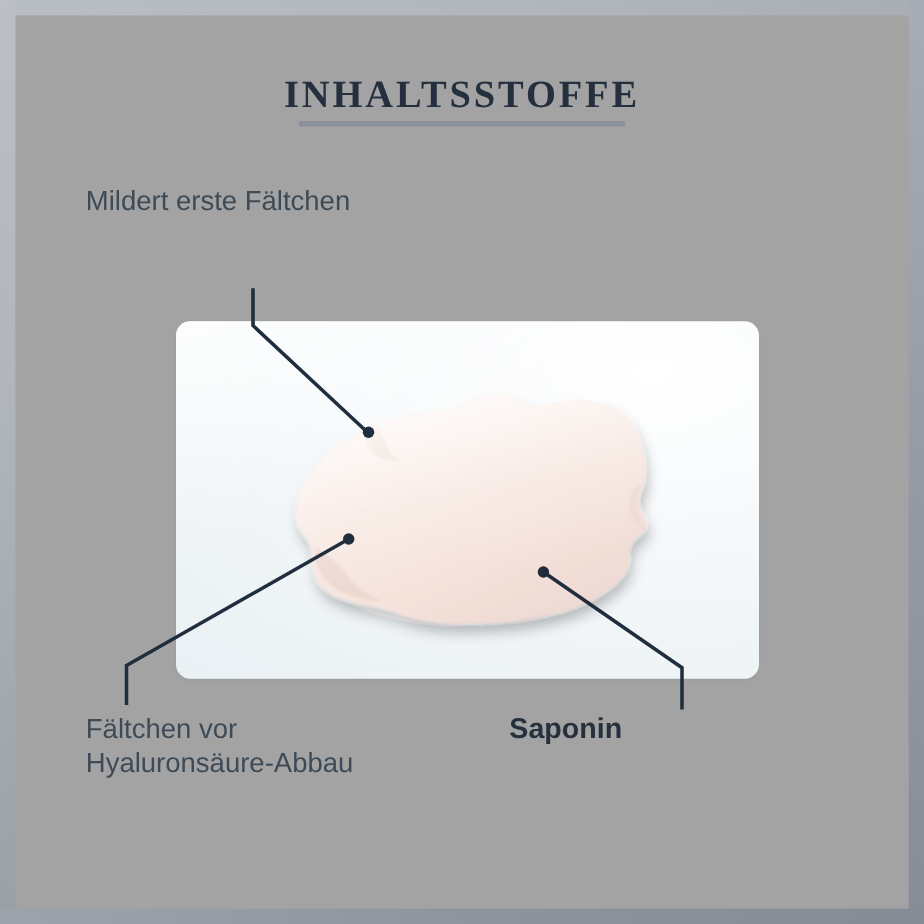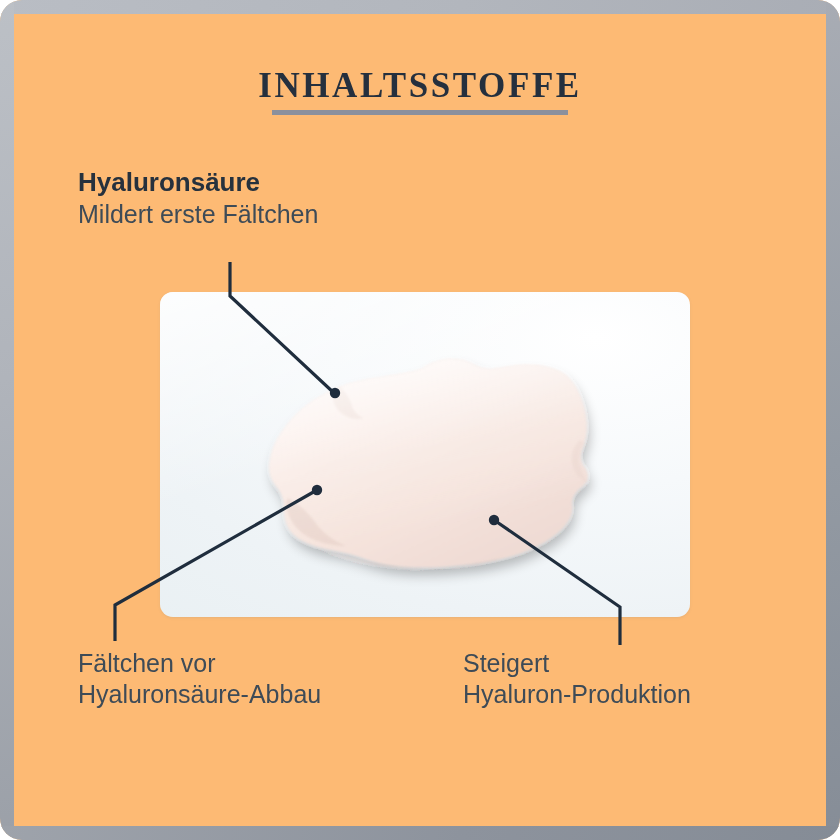--- a/index.html
+++ b/index.html
@@ -9,24 +9,23 @@
     height: 840px;
     background: #ffffff;
     font-family: "Liberation Sans", sans-serif;
     overflow: hidden;
   }
 
   #stage {
     position: relative;
     width: 840px;
     height: 840px;
-    background: #fdba74;
+    background: #a3a3a3;
     box-sizing: border-box;
     overflow: hidden;
-    border-radius: 22px;
   }
 
   
   .frame-edge {
     position: absolute;
     pointer-events: none;
   }
   .frame-top {
     left: 0; top: 0; width: 840px; height: 14px;
     background: linear-gradient(100deg, #b9bdc4 0%, #b2b6bd 55%, #a9adb5 100%);
@@ -280,27 +279,25 @@
     <circle cx="335" cy="393" r="5.2" fill="#1f2d3d"></circle>
 
     <polyline points="317,490 115,605 115,641" fill="none" stroke="#1f2d3d" stroke-width="3.2"></polyline>
     <circle cx="317" cy="490" r="5.2" fill="#1f2d3d"></circle>
 
     <polyline points="494,520 620,607 620,645" fill="none" stroke="#1f2d3d" stroke-width="3.2"></polyline>
     <circle cx="494" cy="520" r="5.2" fill="#1f2d3d"></circle>
   </svg>
 
   <div class="callout" id="callout-hyaluron">
-    <p class="callout-title">Hyaluronsäure</p>
     <p class="callout-desc">Mildert erste Fältchen</p>
   </div>
 
   <div class="callout" id="callout-enoxolon">
     <p class="callout-desc">Fältchen vor
 Hyaluronsäure-Abbau</p>
   </div>
 
   <div class="callout" id="callout-saponin">
-    <p class="callout-desc">Steigert
-Hyaluron-Produktion</p>
+    <p class="callout-title">Saponin</p>
   </div>
 
 </div>
 
 </body></html>

